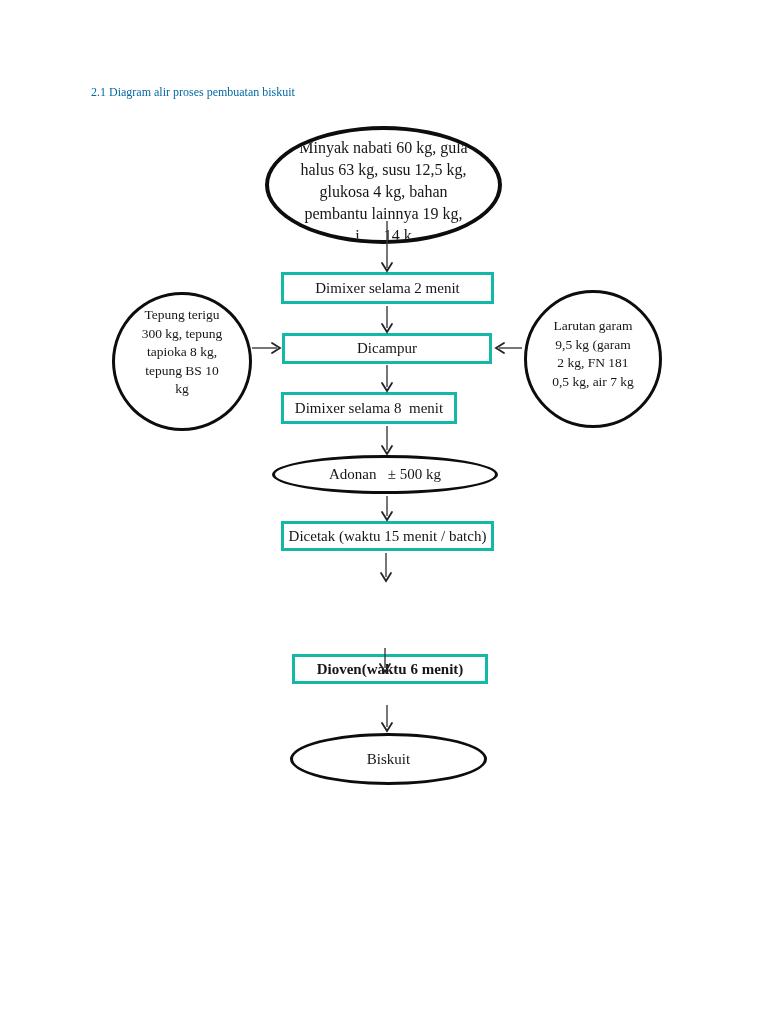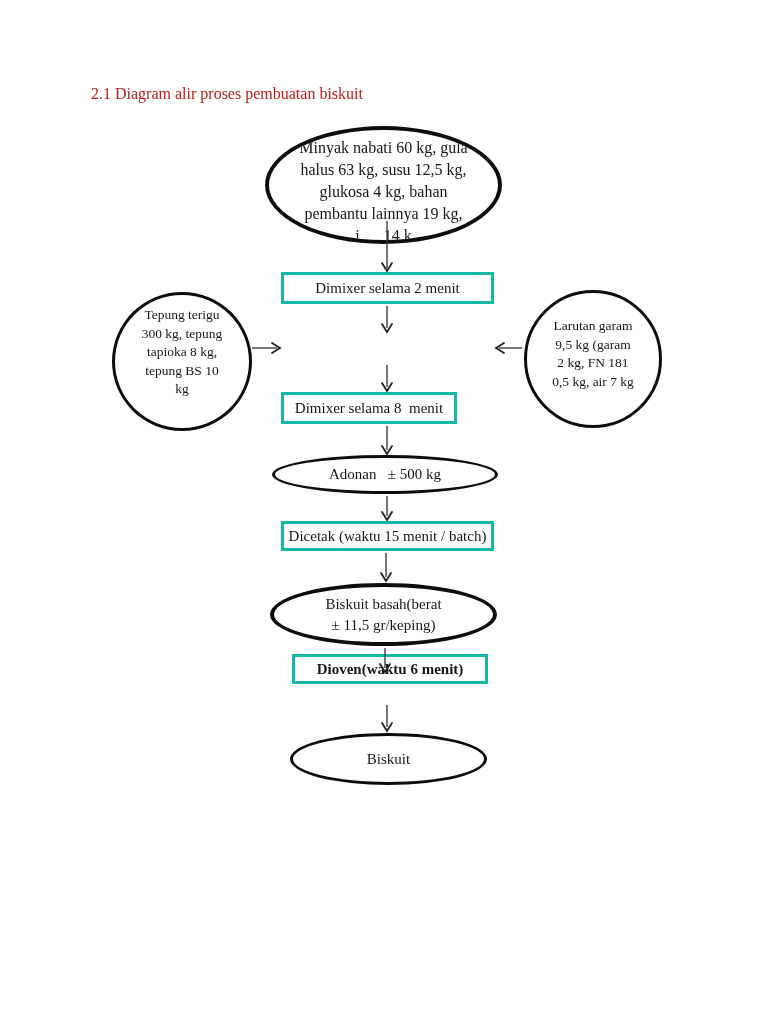--- a/index.html
+++ b/index.html
@@ -6,21 +6,21 @@
   .page{
     position:relative;
     width:768px;height:1024px;
     background:#ffffff;
     font-family:"Liberation Serif","DejaVu Serif",serif;
     color:#161616;
     overflow:hidden;
   }
   .doc-title{
     position:absolute;left:91px;top:85px;
-    font-size:16px;white-space:pre;color:#b91c1c;
+    font-size:12px;white-space:pre;color:#0369a1;
   }
   .node{
     position:absolute;
     box-sizing:border-box;
     background:#ffffff;
     display:flex;flex-direction:column;
     align-items:center;justify-content:center;
     text-align:center;
   }
   .process{
@@ -76,44 +76,43 @@
   </div>
 
   <div class="node side-circle" style="left:112px;top:292px;width:140px;height:139px;padding-top:11px;">
     <div class="line">Tepung terigu</div>
     <div class="line">300 kg, tepung</div>
     <div class="line">tapioka 8 kg,</div>
     <div class="line">tepung BS 10</div>
     <div class="line">kg</div>
   </div>
 
+  <div class="node process" style="left:282px;top:333px;width:210px;height:31px;">
+    <span class="line">Dicampur</span>
+  </div>
 
   <div class="node side-circle" style="left:524px;top:290px;width:138px;height:138px;padding-top:24px;">
     <div class="line">Larutan garam</div>
     <div class="line">9,5 kg (garam</div>
     <div class="line">2 kg, FN 181</div>
     <div class="line">0,5 kg, air 7 kg</div>
   </div>
 
   <div class="node process" style="left:281px;top:392px;width:176px;height:32px;">
     <span class="line">Dimixer selama 8  menit</span>
   </div>
 
   <div class="node terminal" style="left:272px;top:455px;width:226px;height:39px;text-align:center;">
     <span class="line">Adonan   ± 500 kg</span>
   </div>
 
   <div class="node process" style="left:281px;top:521px;width:213px;height:30px;">
     <span class="line">Dicetak (waktu 15 menit / batch)</span>
   </div>
 
-  <div class="node terminal basah-ellipse" style="left:270px;top:583px;width:227px;height:63px;">
-    <div class="line">Biskuit basah(berat</div>
-    <div class="line">± 11,5 gr/keping)</div>
-  </div>
 
   <div class="node process" style="left:292px;top:654px;width:196px;height:30px;font-weight:bold;">
     <span class="line">Dioven(waktu 6 menit)</span>
   </div>
 
   <div class="node terminal" style="left:290px;top:733px;width:197px;height:52px;">
     <span class="line">Biskuit</span>
   </div>
 
   <svg class="arrow-layer" width="768" height="1024" viewBox="0 0 768 1024">

